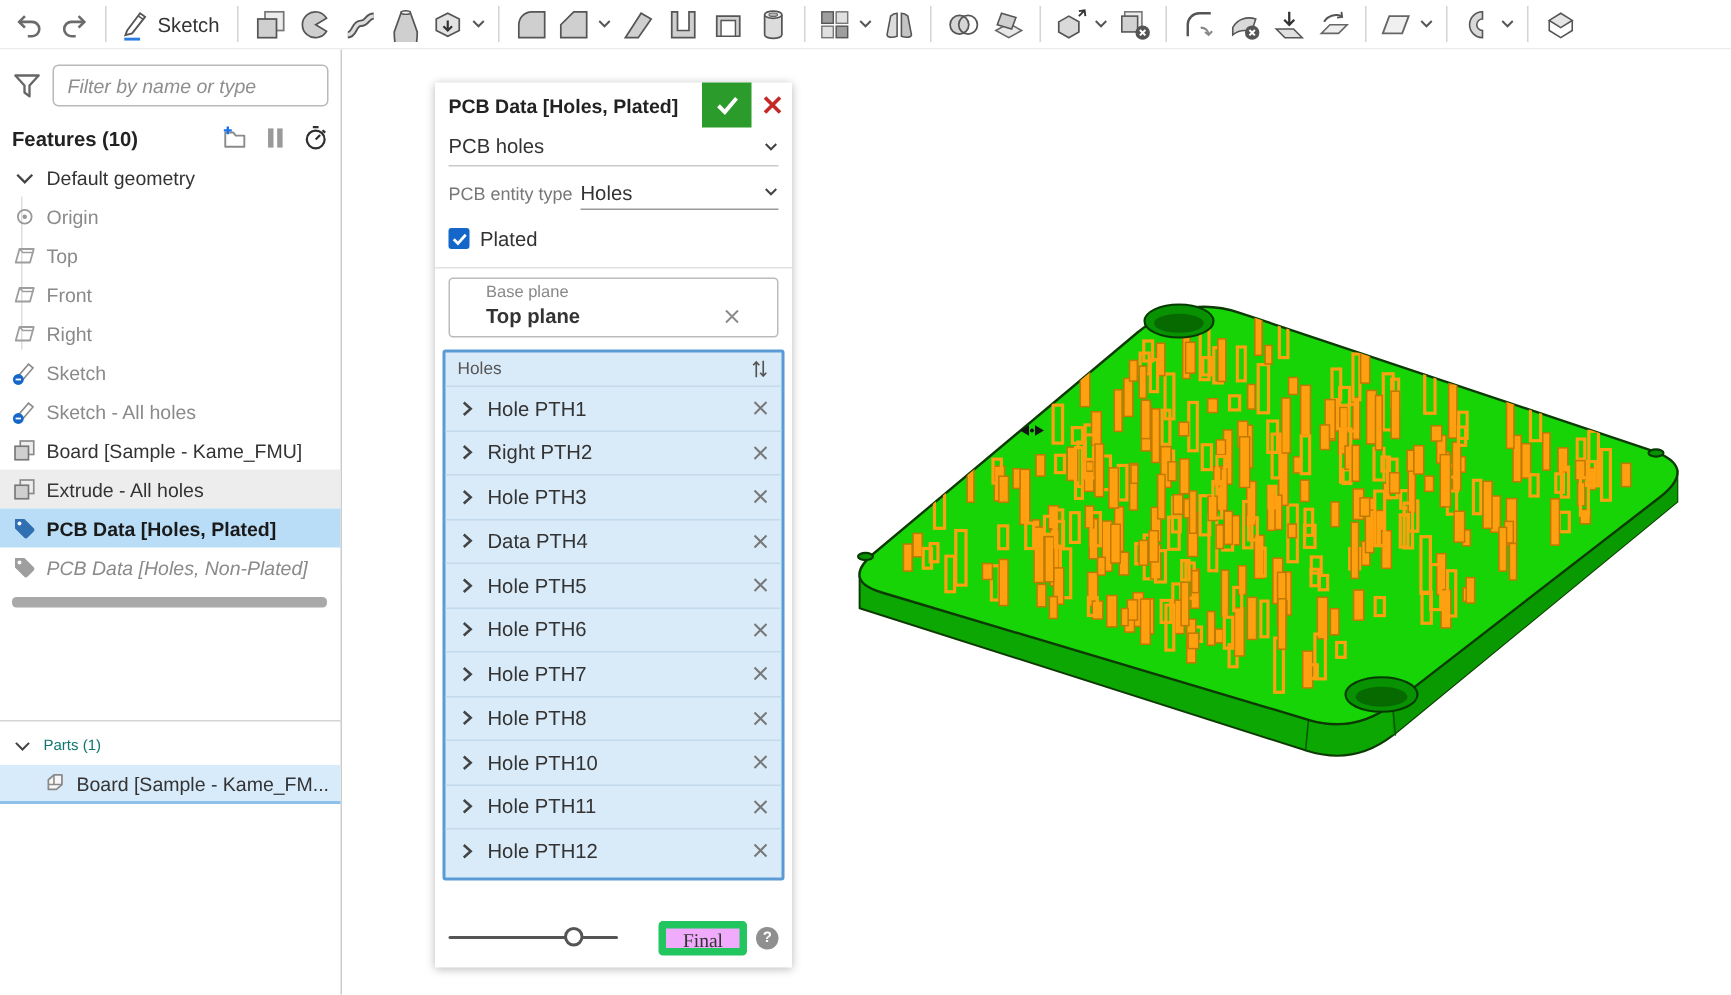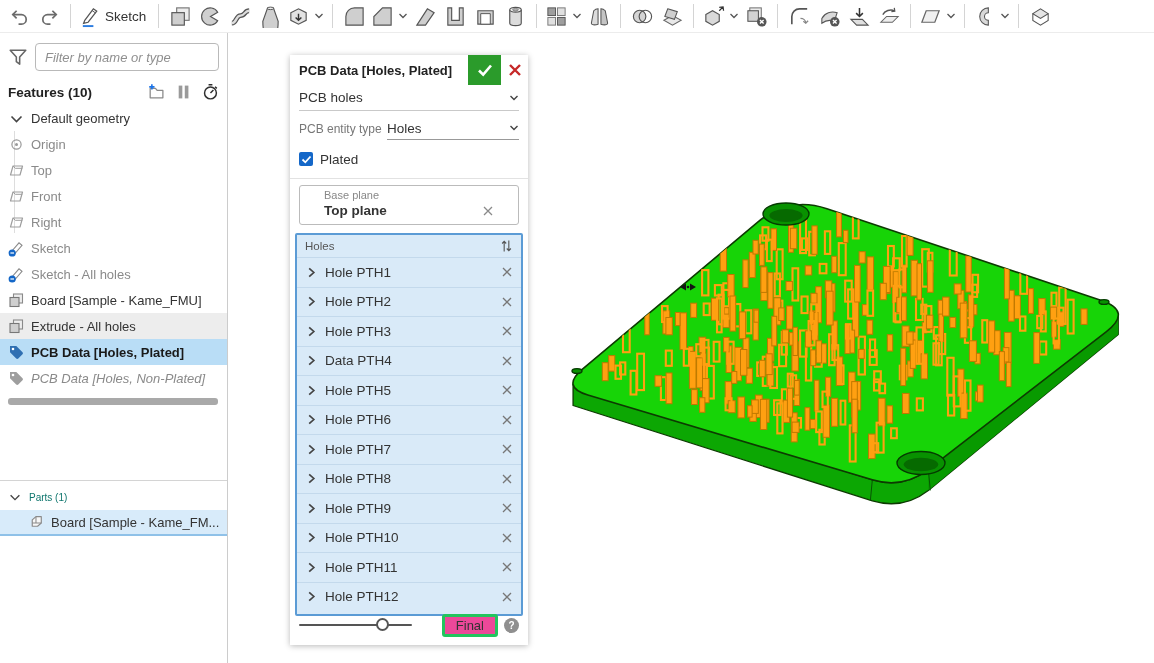--- a/index.html
+++ b/index.html
@@ -92,23 +92,23 @@
   .hole-row .chev { margin-left:8px; display:flex; }
   .hole-row .hlabel { flex:1; margin-left:7px; font-size:13.5px; color:#333; }
   .hole-row .x-btn { margin-right:8px; }
   #holes-footer-pad { height:3px; }
   #dlg-footer { position:absolute; left:9px; right:9px; bottom:8px; height:24px;
     display:flex; align-items:center; }
   #precision-slider { position:relative; width:113px; height:14px; cursor:pointer; flex:none; }
   #slider-track { position:absolute; left:0; right:0; top:6px; height:2px; background:#555; border-radius:1px; }
   #slider-handle { position:absolute; left:68%; top:0; width:13px; height:13px; background:#fff;
     border:2px solid #555; border-radius:50%; }
-  #final-button { margin-left:auto; height:23px; padding:0 11px; border:3px solid #22c55e;
-    border-radius:3px; background:#ec4899; font-size:13px; color:#333; cursor:pointer;
-    font-family:Liberation Sans, sans-serif; }
+  #final-button { margin-left:auto; height:23px; padding:0 11px; border:5px solid #22c55e;
+    border-radius:3px; background:#f0abfc; font-size:13px; color:#333; cursor:pointer;
+    font-family:Liberation Serif, serif; }
   #help-icon { width:15px; height:15px; border-radius:50%; background:#8f8f8f; color:#fff;
     font-size:10px; font-weight:bold; display:flex; align-items:center; justify-content:center;
     margin-left:6px; cursor:pointer; }
 
   
   #viewport { position:absolute; left:229px; top:33px; width:925px; height:630px; background:#fff; }
   #board-svg { position:absolute; left:301px; top:142px; }
 </style>
 </head>
 <body>
@@ -837,21 +837,21 @@
                   <path d="M2 2l8 8M10 2l-8 8" stroke="#777" stroke-width="1.3"></path>
                 </svg>
               </span>
             </div>
             <div class="hole-row">
               <span class="chev">
                 <svg width="13" height="13" viewBox="0 0 14 14">
                   <path d="M4.5 2.5l5 4.5-5 4.5" fill="none" stroke="#444" stroke-width="1.8"></path>
                 </svg>
               </span>
-              <span class="hlabel">Hole PTH2</span>
+              <span class="hlabel">Right PTH2</span>
               <span class="x-btn">
                 <svg width="12" height="12" viewBox="0 0 12 12">
                   <path d="M2 2l8 8M10 2l-8 8" stroke="#777" stroke-width="1.3"></path>
                 </svg>
               </span>
             </div>
             <div class="hole-row">
               <span class="chev">
                 <svg width="13" height="13" viewBox="0 0 14 14">
                   <path d="M4.5 2.5l5 4.5-5 4.5" fill="none" stroke="#444" stroke-width="1.8"></path>
@@ -916,33 +916,20 @@
                 </svg>
               </span>
             </div>
             <div class="hole-row">
               <span class="chev">
                 <svg width="13" height="13" viewBox="0 0 14 14">
                   <path d="M4.5 2.5l5 4.5-5 4.5" fill="none" stroke="#444" stroke-width="1.8"></path>
                 </svg>
               </span>
               <span class="hlabel">Hole PTH8</span>
-              <span class="x-btn">
-                <svg width="12" height="12" viewBox="0 0 12 12">
-                  <path d="M2 2l8 8M10 2l-8 8" stroke="#777" stroke-width="1.3"></path>
-                </svg>
-              </span>
-            </div>
-            <div class="hole-row">
-              <span class="chev">
-                <svg width="13" height="13" viewBox="0 0 14 14">
-                  <path d="M4.5 2.5l5 4.5-5 4.5" fill="none" stroke="#444" stroke-width="1.8"></path>
-                </svg>
-              </span>
-              <span class="hlabel">Hole PTH9</span>
               <span class="x-btn">
                 <svg width="12" height="12" viewBox="0 0 12 12">
                   <path d="M2 2l8 8M10 2l-8 8" stroke="#777" stroke-width="1.3"></path>
                 </svg>
               </span>
             </div>
             <div class="hole-row">
               <span class="chev">
                 <svg width="13" height="13" viewBox="0 0 14 14">
                   <path d="M4.5 2.5l5 4.5-5 4.5" fill="none" stroke="#444" stroke-width="1.8"></path>

